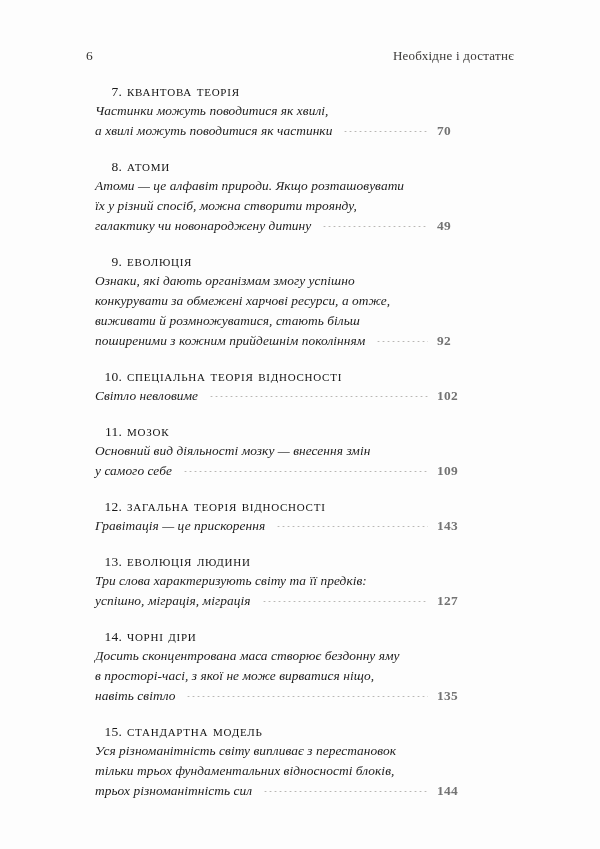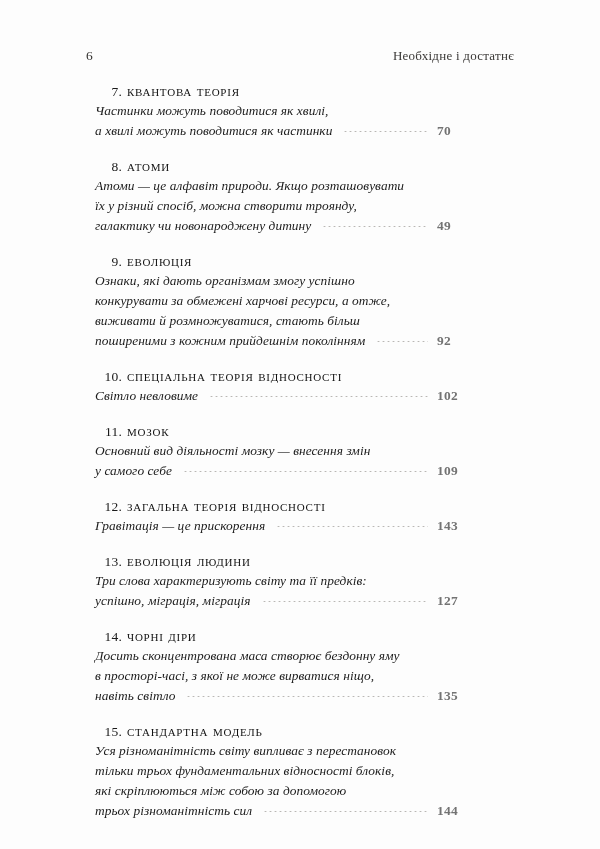--- a/index.html
+++ b/index.html
@@ -250,21 +250,20 @@
         </div>
       </div>
       <div class="toc-entry">
         <div class="entry-head">
           <span class="entry-num">15.</span>
           <span class="entry-title">Стандартна модель</span>
         </div>
         <div class="entry-lines">
           <div class="sub-line">Уся різноманітність світу випливає з перестановок</div>
           <div class="sub-line">тільки трьох фундаментальних відносності блоків,</div>
-          <div class="sub-line">які скріплюються між собою за допомогою</div>
           <div class="sub-line last">
             <span class="sub-text">трьох різноманітність сил</span>
             <span class="leader"></span>
             <span class="page-num">144</span>
           </div>
         </div>
       </div>
     </div>
 
 </div>

